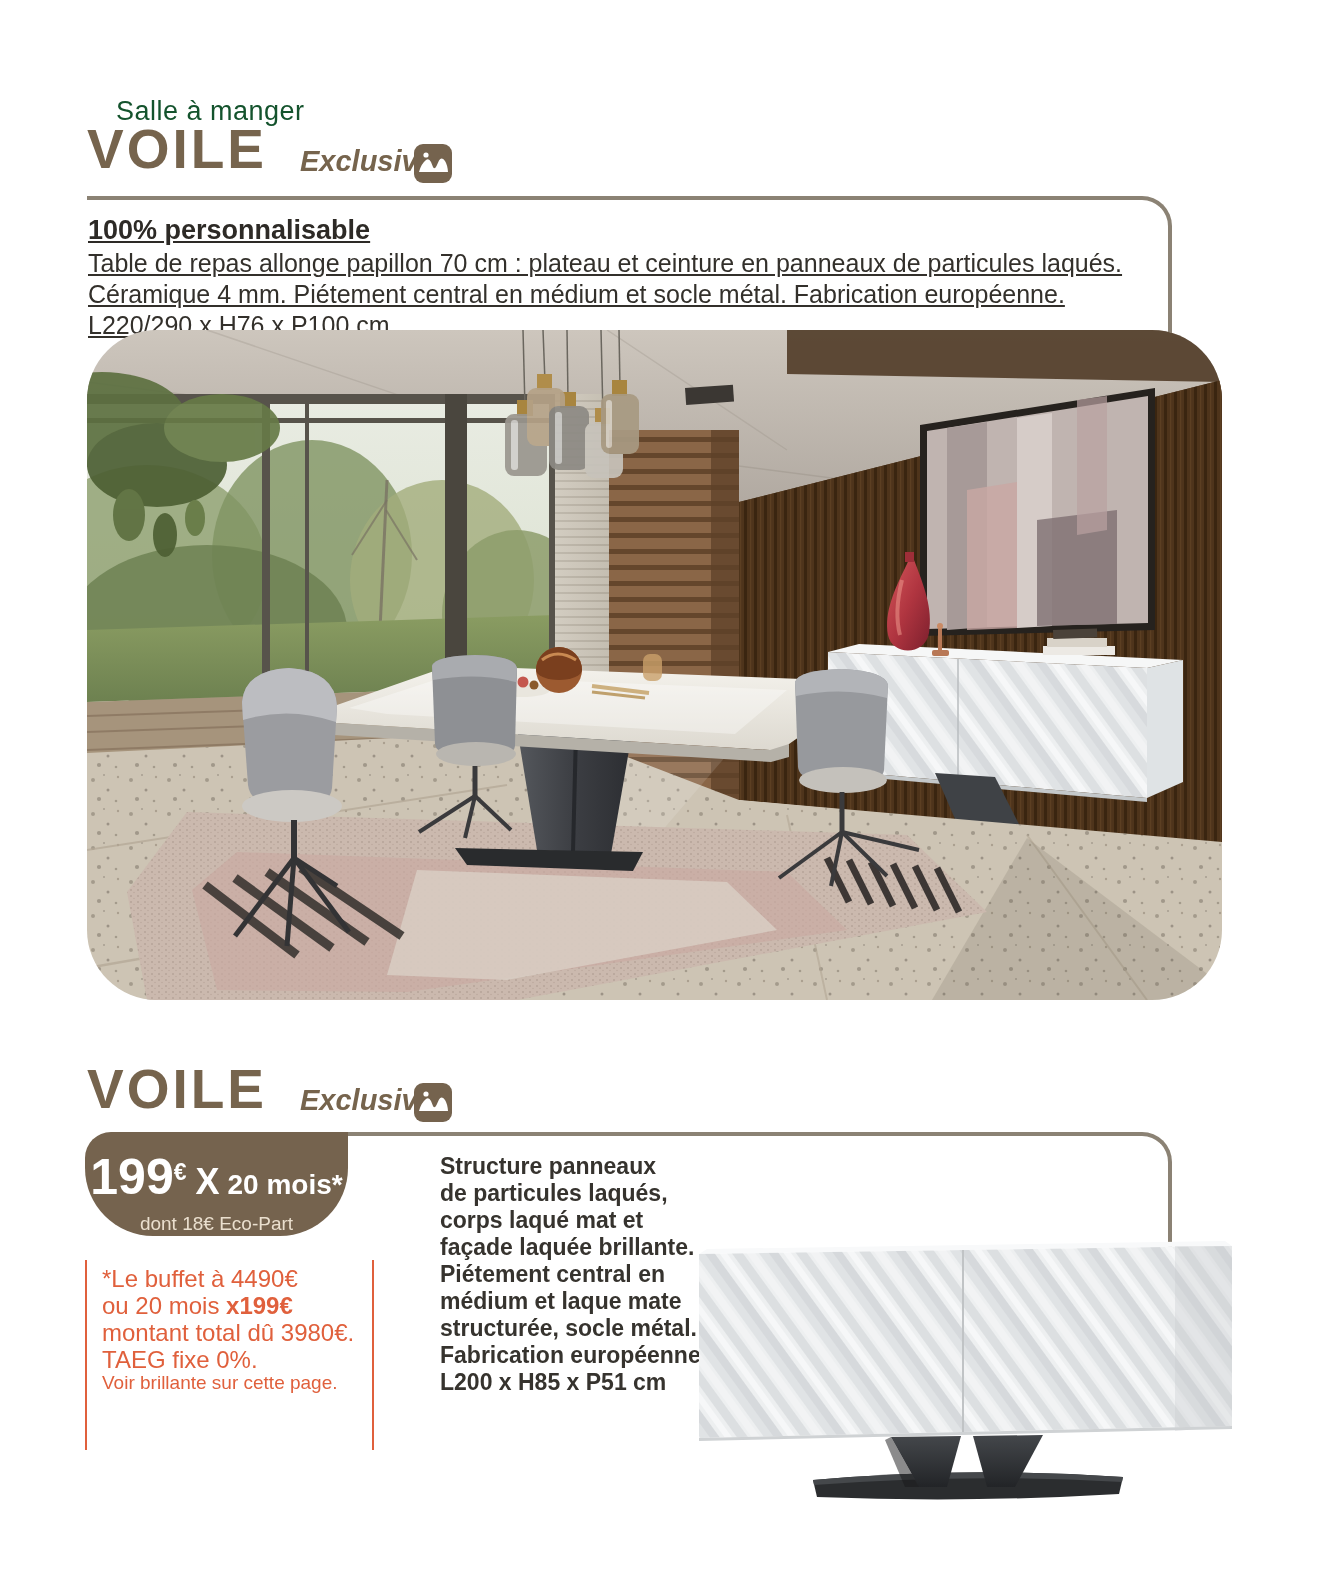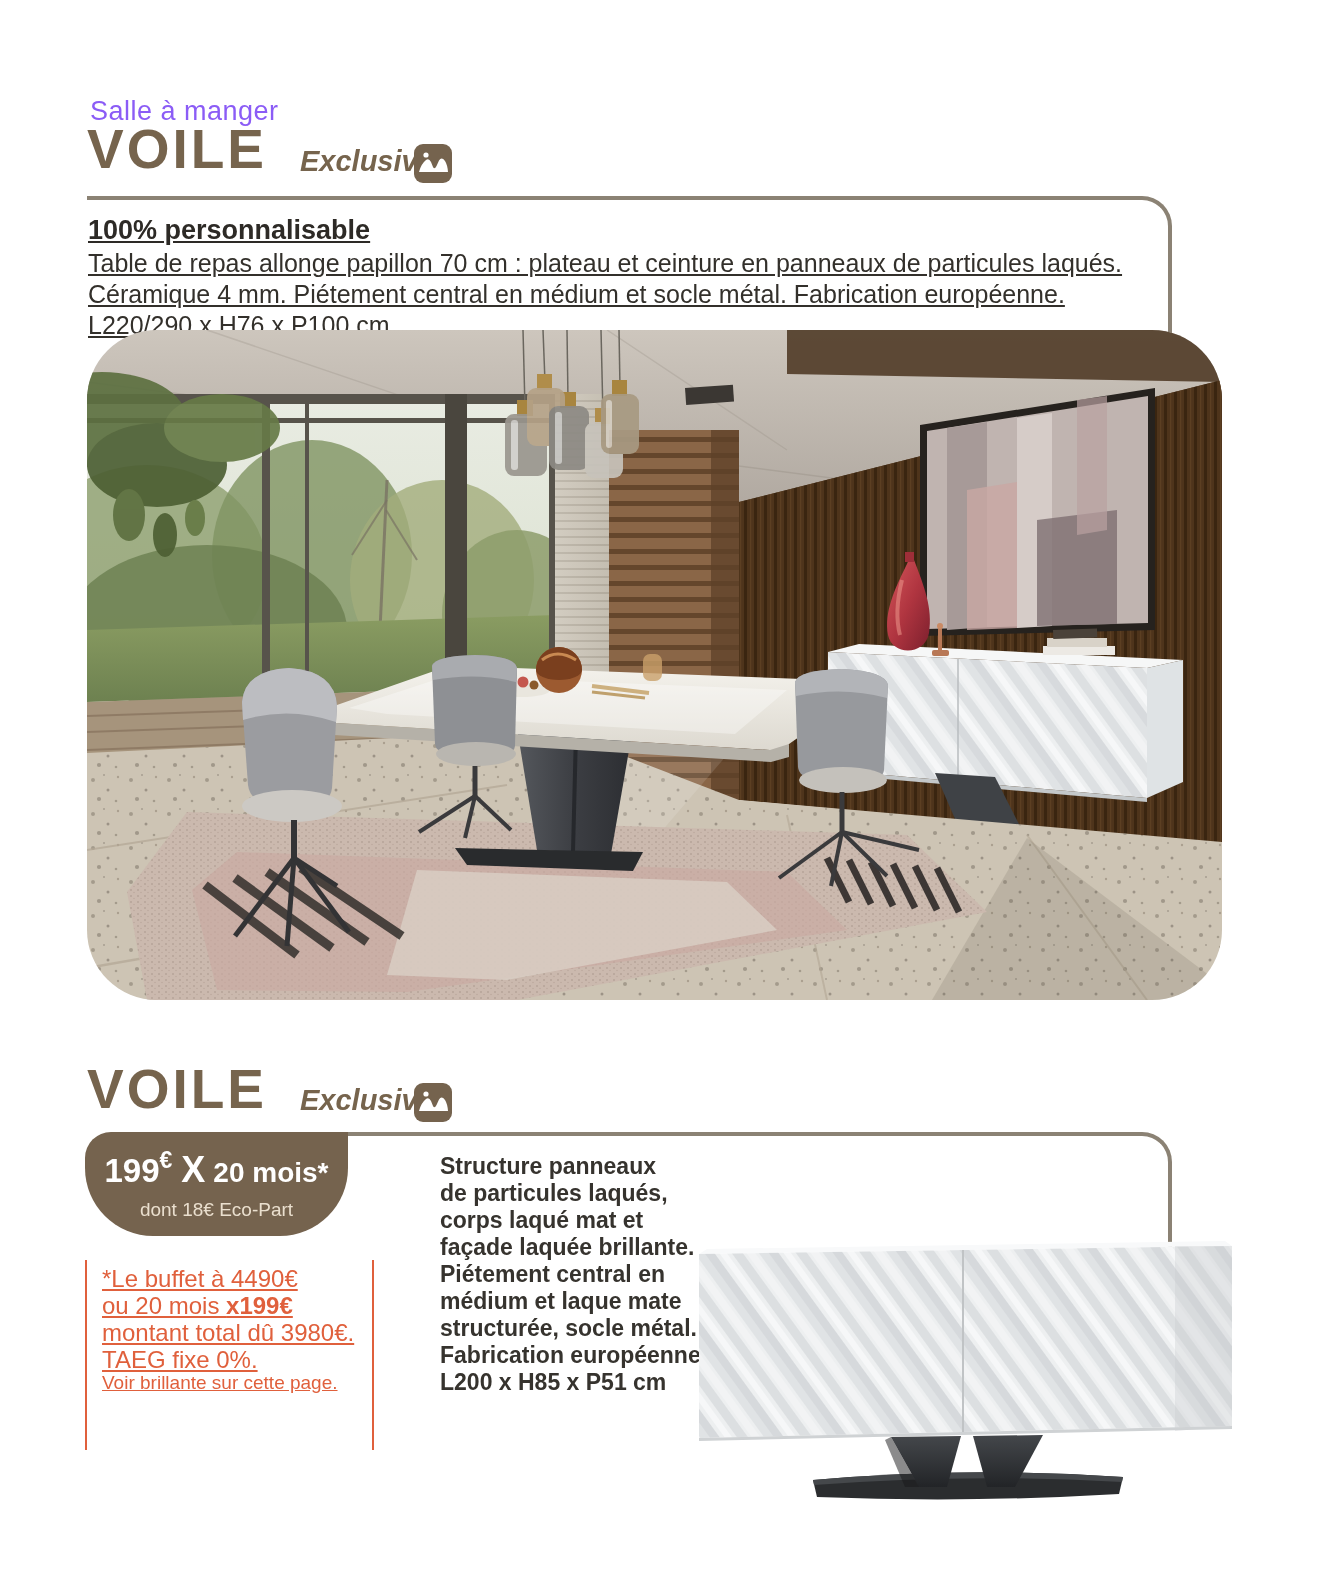--- a/index.html
+++ b/index.html
@@ -1,46 +1,46 @@
 <!DOCTYPE html>
 <html><head>
 <meta charset="utf-8">
 <style>
   html,body{margin:0;padding:0;background:#ffffff;}
   .page{position:relative;width:1326px;height:1569px;background:#ffffff;overflow:hidden;
         font-family:"Liberation Sans","DejaVu Sans",sans-serif;}
   .abs{position:absolute;}
 
   
-  .category{font-size:27px;color:#8b5cf6;letter-spacing:.5px;}
+  .category{font-size:27px;color:#14532d;letter-spacing:.5px;margin-left:26px;}
   .product-title{font-size:55px;font-weight:700;color:#76644d;letter-spacing:3px;line-height:1;}
   .exclusivity{font-size:29px;font-style:italic;font-weight:700;color:#76644d;}
 
   
   .frame{border-top:4px solid #8b8274;border-right:4px solid #8b8274;
          border-top-right-radius:30px;pointer-events:none;}
 
   
   .headline{font-size:27px;font-weight:700;color:#2d2a26;}
   .body-text{font-size:25px;line-height:31px;color:#33302b;text-decoration:underline;}
 
   
   .price-badge{background:#75634e;color:#ffffff;border-radius:26px 0 68px 68px;
                display:flex;flex-direction:column;align-items:center;justify-content:flex-start;
                padding-top:20px;box-sizing:border-box;}
   .price-line{display:flex;align-items:baseline;line-height:1;}
-  .price-amount{font-size:33px;font-weight:700;}
+  .price-amount{font-size:50px;font-weight:700;}
   .price-cur{font-size:23px;font-weight:700;position:relative;top:-14px;}
   .price-x{font-size:36px;font-weight:700;margin-left:9px;}
   .price-dur{font-size:28px;font-weight:700;margin-left:8px;}
   .price-eco{font-size:19px;color:#eadfce;margin-top:11px;}
 
   
   .credit{border-left:2px solid #e0603c;border-right:2px solid #e0603c;
-          color:#e0603c;box-sizing:border-box;padding:5px 9px 6px 15px;text-decoration:underline;}
+          color:#e0603c;box-sizing:border-box;padding:5px 9px 6px 15px;}
   .credit .big{font-size:24px;line-height:27px;}
   .credit .big b{font-weight:700;}
   .credit .small{font-size:19px;line-height:20px;}
 
   
   .buffet-desc{font-size:23px;line-height:27px;font-weight:700;color:#36332e;white-space:pre-line;margin-left:12px;}
 
   .photo{border-radius:70px;overflow:hidden;display:block;}
 </style>
 </head>

